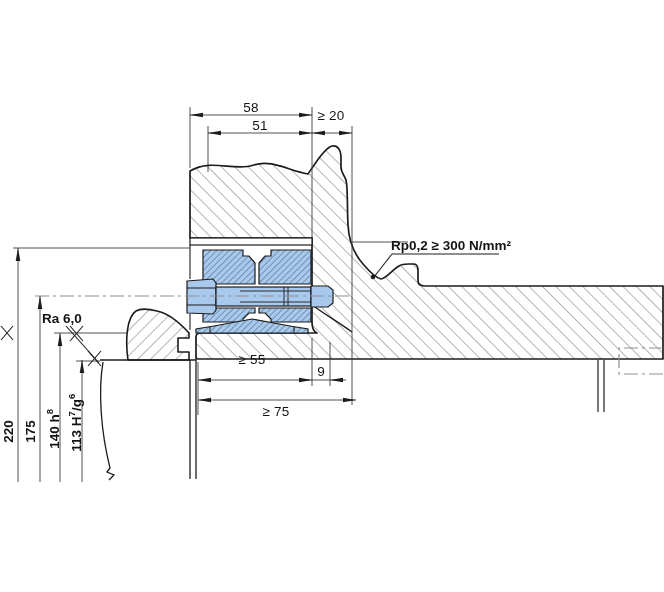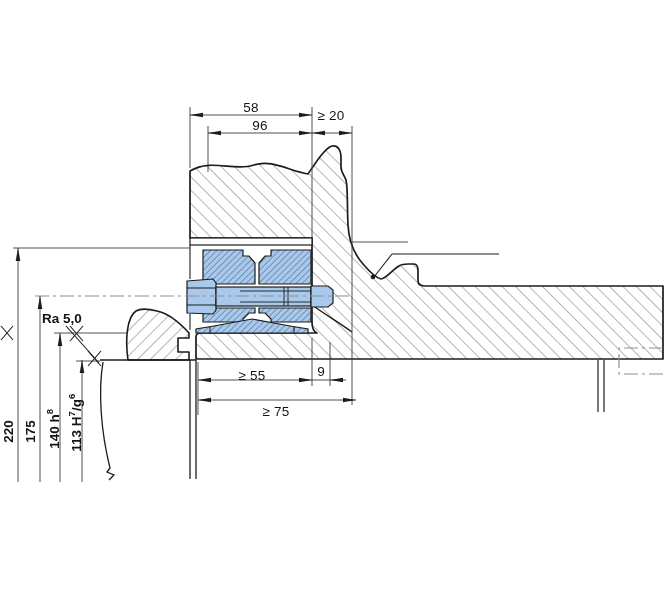--- a/index.html
+++ b/index.html
@@ -185,38 +185,39 @@
 
   <g>
     <line x1="392" y1="254" x2="499" y2="254" stroke="#1c1c1c" stroke-width="1.1"></line>
     <line x1="392" y1="254" x2="374" y2="277" stroke="#1c1c1c" stroke-width="1.1"></line>
     <circle cx="373" cy="277" r="2.3" fill="#1c1c1c"></circle>
   </g>
 </svg>
 
 <div class="dim" style="left:201px;top:100px;width:100px;">58</div>
 
-<div class="dim" style="left:210px;top:118px;width:100px;">96</div>
+<div class="dim" style="left:210px;top:118px;width:100px;">51</div>
 
 <div class="dim" style="left:301px;top:108px;width:60px;">≥ 20</div>
 
-<div class="dim" style="left:202px;top:368px;width:100px;">≥ 55</div>
+<div class="dim" style="left:202px;top:352px;width:100px;">≥ 55</div>
 
 <div class="dim" style="left:306px;top:364px;width:30px;">9</div>
 
 <div class="dim" style="left:226px;top:404px;width:100px;">≥ 75</div>
 
 <div class="vdim" style="left:-22px;top:424px;width:60px;">220</div>
 
 <div class="vdim" style="left:0px;top:424px;width:60px;">175</div>
 
 <div class="vdim" style="left:18px;top:420px;width:70px;">
   <span>140 h</span><sup>8</sup>
 </div>
 
 <div class="vdim" style="left:33px;top:414px;width:84px;">
   <span>113 H</span><sup>7</sup><span>/g</span><sup>6</sup>
 </div>
 
-<div class="note" style="left:42px;top:311px;">Ra 5,0</div>
-
+<div class="note" style="left:42px;top:311px;">Ra 6,0</div>
+
+<div class="note" style="left:391px;top:238px;">Rp0,2 ≥ 300 N/mm²</div>
 
 </div>
 
 </body></html>

